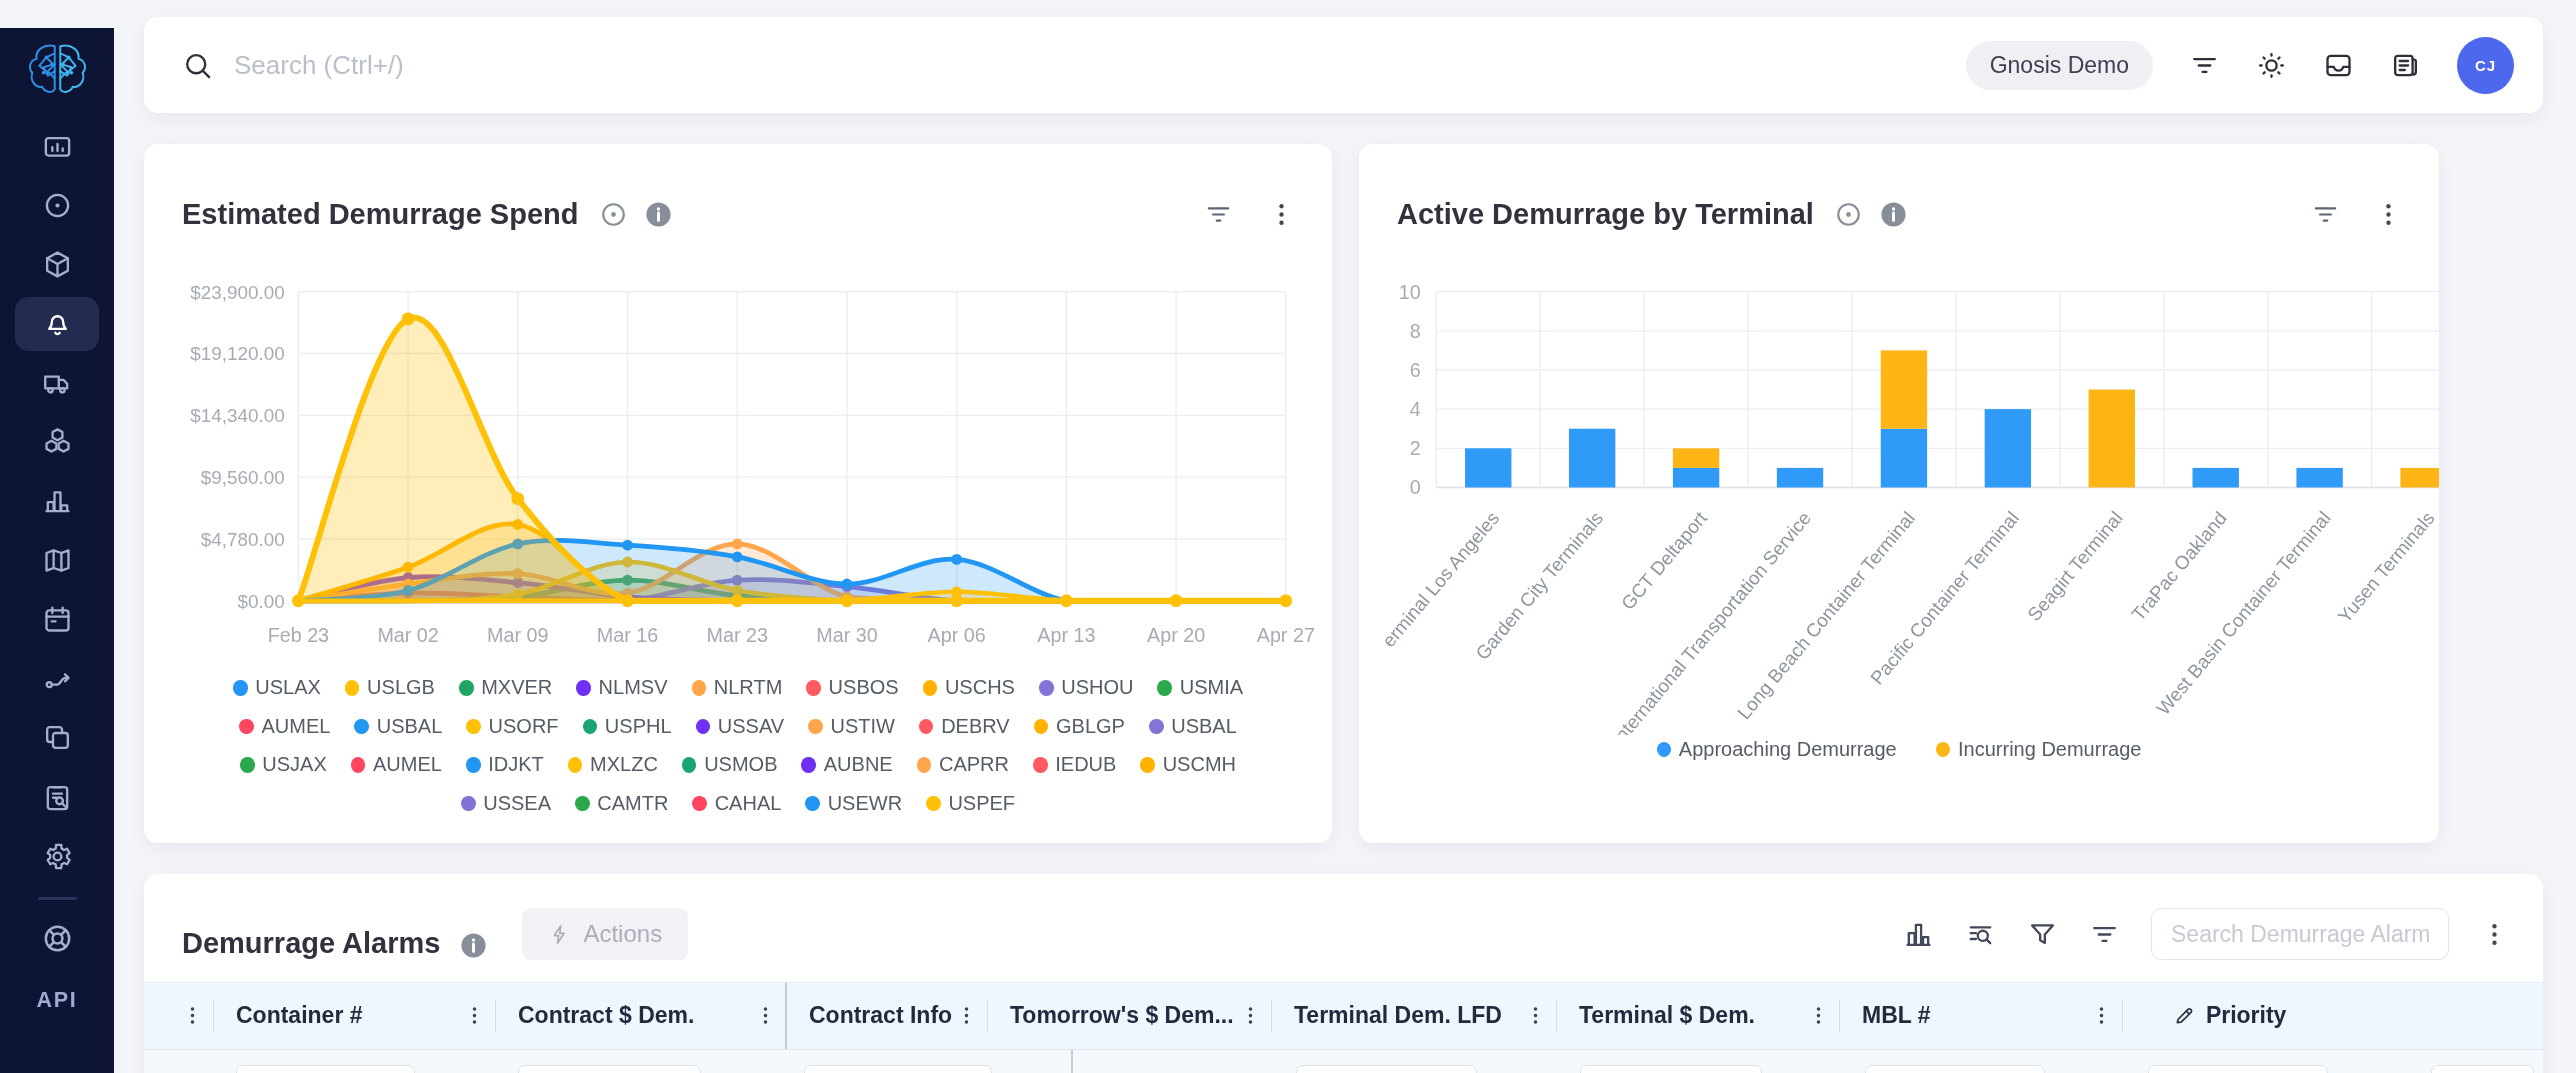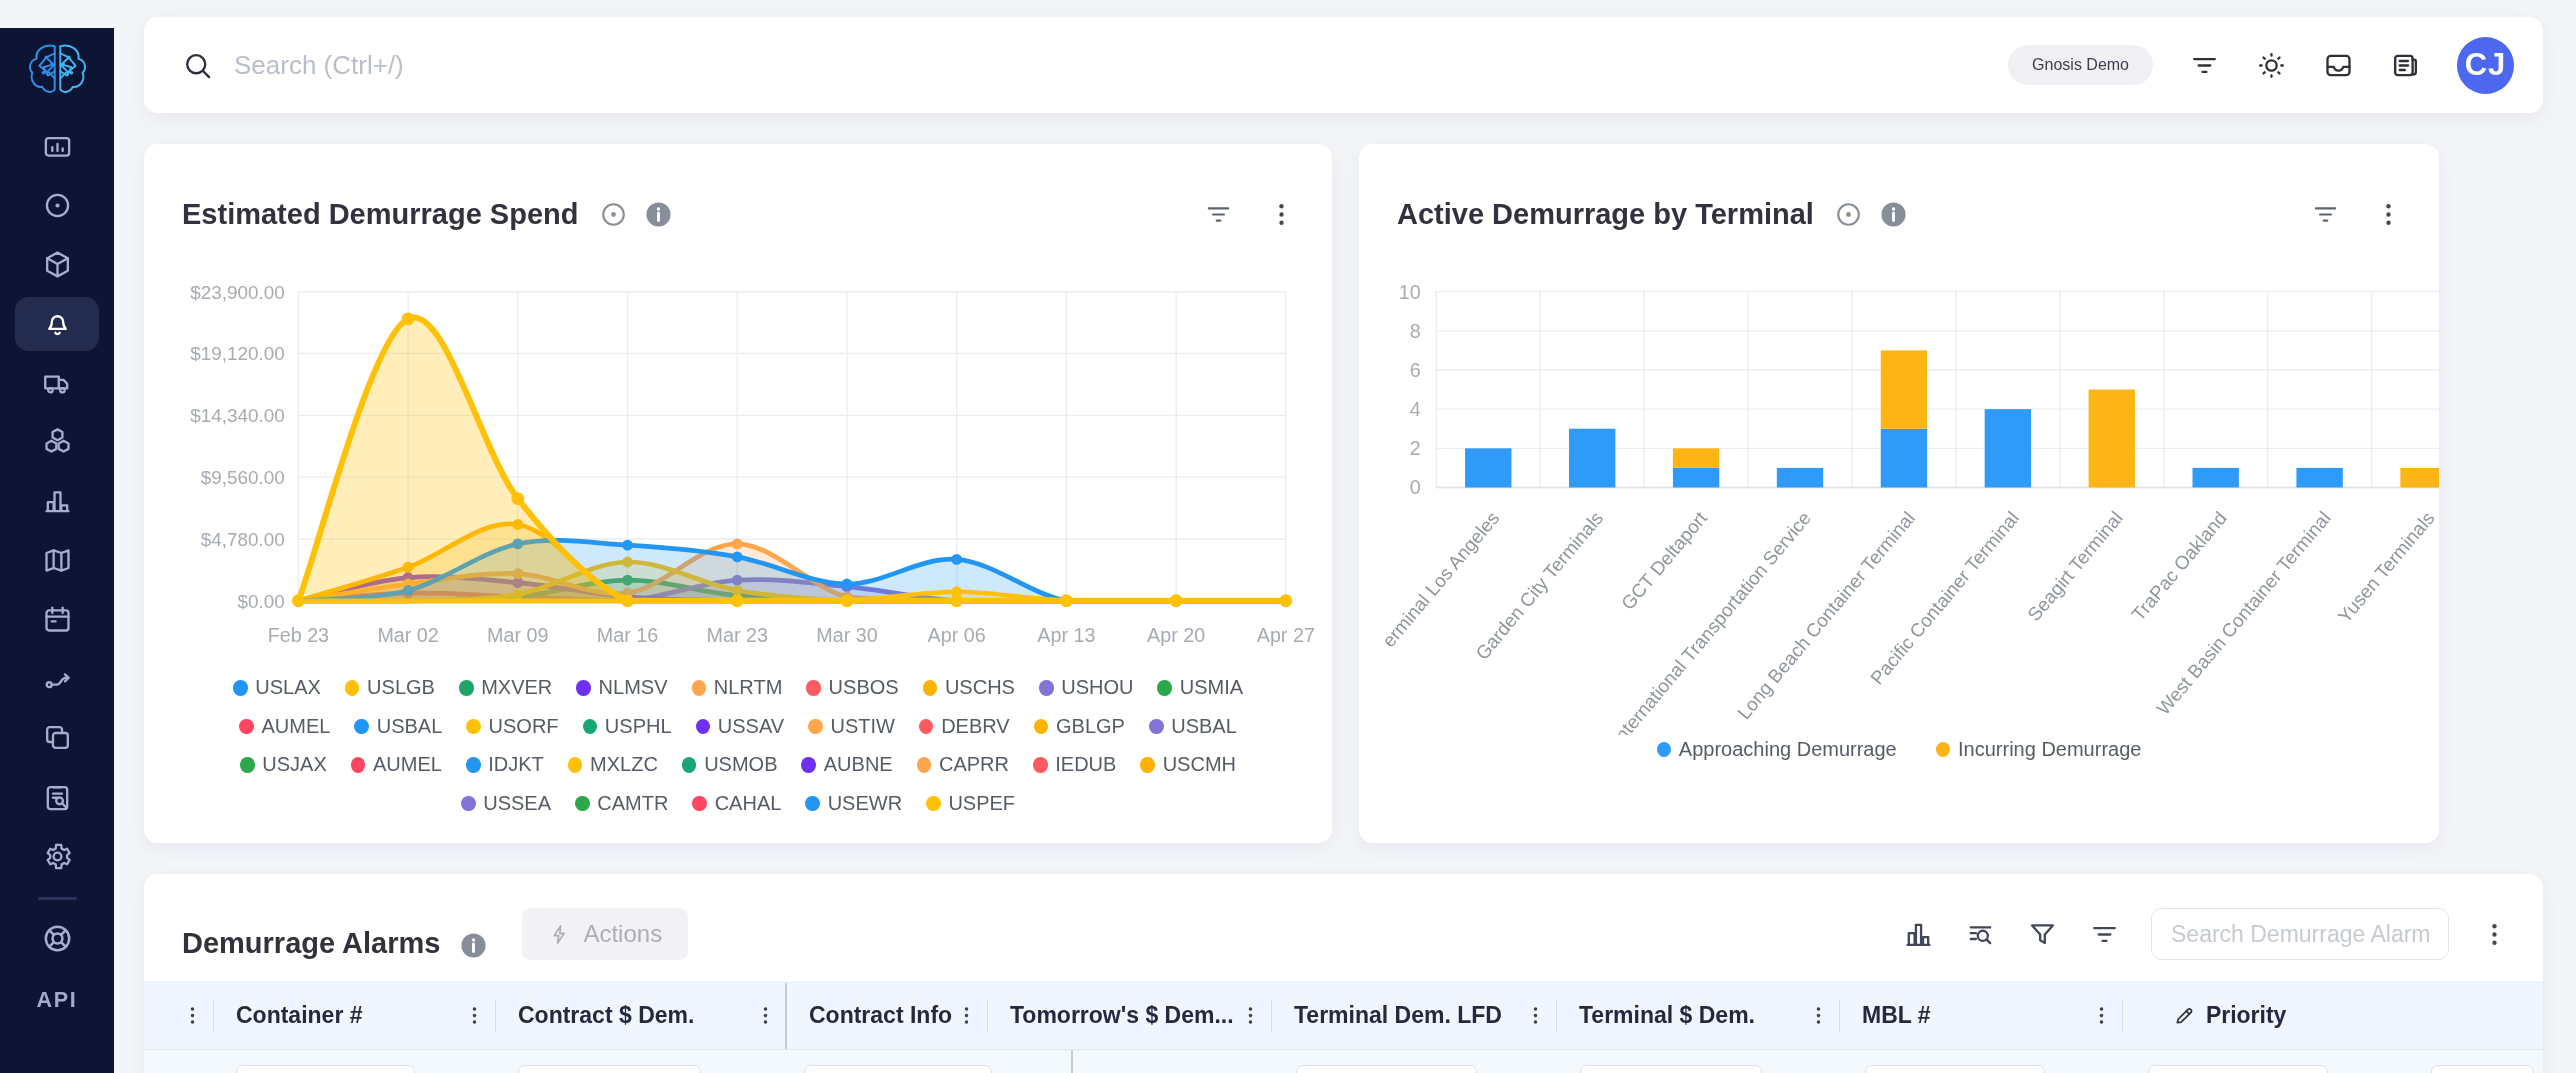--- a/index.html
+++ b/index.html
@@ -20,23 +20,23 @@
   .side-footer{display:flex;flex-direction:column;align-items:center;}
   .api-label{color:#A2ABCB;font-size:21.5px;font-weight:bold;letter-spacing:1.7px;margin-top:22px;}
   
   .card{position:absolute;background:#FFFFFF;border-radius:13.7px;box-shadow:0 5.2px 19px rgba(30,35,70,.06);}
   
   .topbar{left:144px;top:17px;width:2399px;height:96px;display:flex;align-items:center;padding:0;box-sizing:border-box;}
   .tb-search{display:flex;align-items:center;gap:19px;margin-left:38px;flex:1;color:#3A3A46;}
   .tb-search input{border:none;outline:none;font-size:26px;color:#444;width:773px;font-family:inherit;background:transparent;}
   .tb-search input::placeholder{color:#B9BEC9;}
   .tb-right{display:flex;align-items:center;gap:36px;margin-right:29px;}
-  .badge{background:#F0F0F4;border-radius:858px;padding:11px 24px;font-size:16px;color:#3E4050;font-weight:500;cursor:pointer;}
+  .badge{background:#F0F0F4;border-radius:858px;padding:11px 24px;font-size:23px;color:#3E4050;font-weight:500;cursor:pointer;}
   .tb-icon{color:#2E2F3A;display:flex;cursor:pointer;}
-  .avatar{width:57px;height:57px;border-radius:50%;background:#4D68EE;color:#fff;font-size:31px;font-weight:bold;
+  .avatar{width:57px;height:57px;border-radius:50%;background:#4D68EE;color:#fff;font-size:15px;font-weight:bold;
     display:flex;align-items:center;justify-content:center;letter-spacing:0.9px;cursor:pointer;}
   
   .card-spend{left:144px;top:144px;width:1188px;height:699px;}
   .card-terminal{left:1359px;top:144px;width:1080px;height:699px;}
   .card-head{display:flex;align-items:center;padding:34px 36px 0 38px;height:72px;box-sizing:content-box;}
   .card-title{font-size:29px;font-weight:bold;color:#32323F;}
   .head-icons{display:flex;align-items:center;gap:15.5px;margin-left:20.6px;color:#8A9099;}
   .head-right{margin-left:auto;display:flex;align-items:center;gap:34px;}
   .icon-filter{color:#5A6472;display:flex;cursor:pointer;}
   .icon-kebab{color:#47474F;display:flex;cursor:pointer;}

